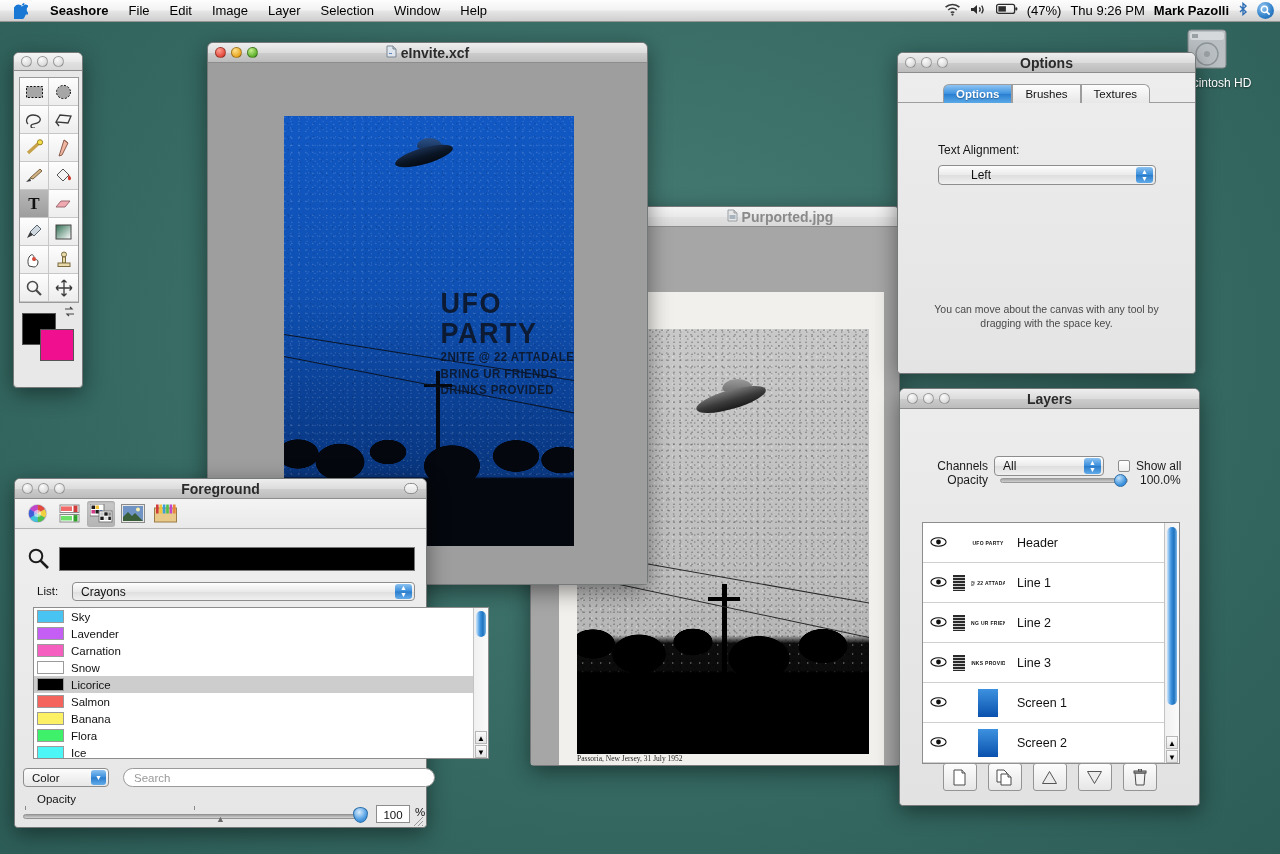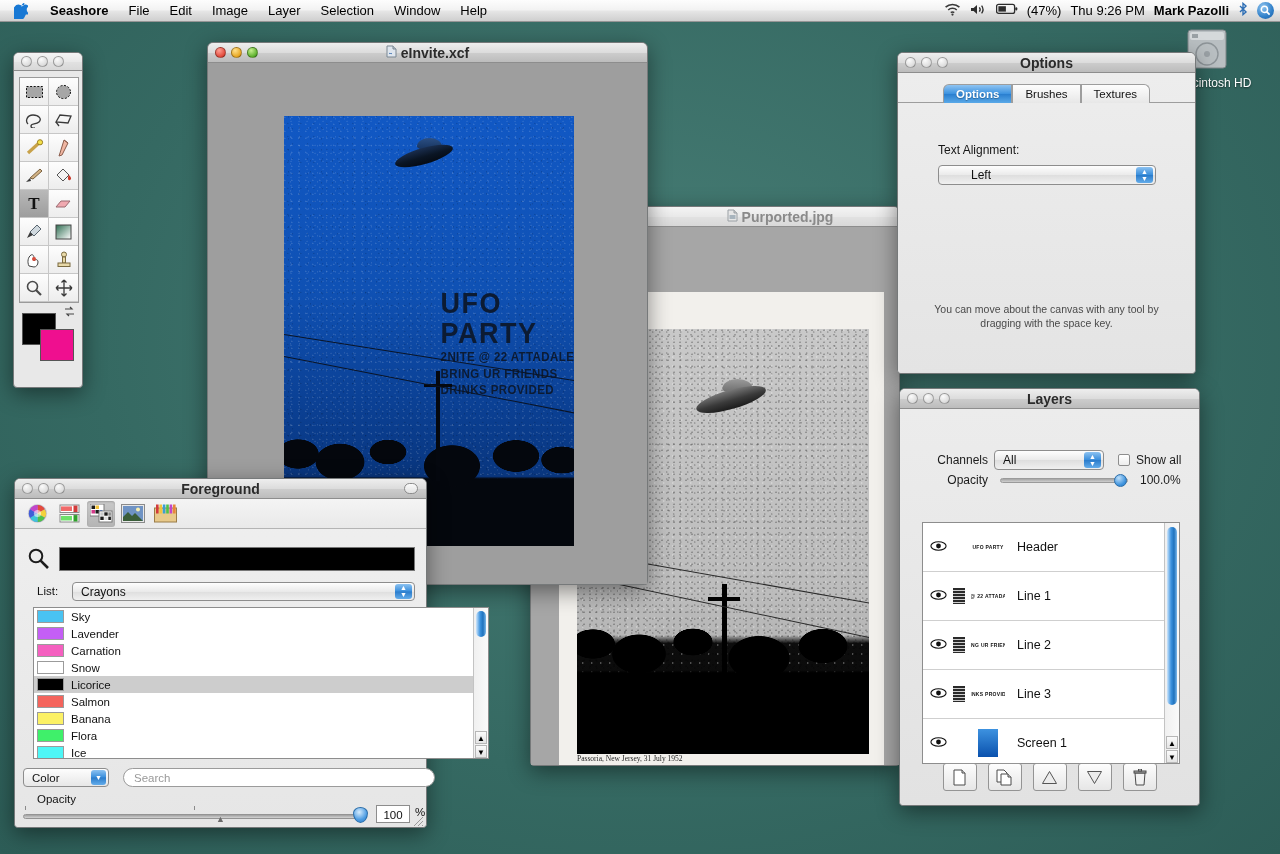--- a/index.html
+++ b/index.html
@@ -163,21 +163,21 @@
   .lbl{ font-size:12px; color:#1b1b1b; }
   .slider-track{ flex:1; height:5px; border-radius:3px;
     background:linear-gradient(to bottom,#a4a4a4,#cfcfcf); border:1px solid #9a9a9a; position:relative;}
   .slider-knob{ position:absolute; width:13px;height:13px;border-radius:50%;
     background:radial-gradient(circle at 35% 28%,#bfe0fb,#3f93dd 65%,#2d7ec5); border:1px solid #2a6da9;
     top:-5px;}
   .checkbox{ width:12px;height:12px;border:1px solid #8d8d8d;border-radius:2px;
     background:linear-gradient(to bottom,#fff,#ededed);}
   .layer-list{ position:absolute; left:22px; top:113px; width:258px; height:242px;
     background:#fff; border:1px solid #8d8d8d; overflow:hidden;}
-  .layer-row{ height:49px; display:flex; align-items:center; border-bottom:1px solid #cfcfcf;
+  .layer-row{ height:40px; display:flex; align-items:center; border-bottom:1px solid #cfcfcf;
     padding-left:6px; gap:6px;}
   .eye{ width:18px; text-align:center; font-size:12px; color:#111;}
   .lock{ width:12px; height:16px; opacity:.55;}
   .thumb{ width:34px; height:30px; display:flex; align-items:center; justify-content:center; overflow:hidden;}
   .thumb-text{ font-size:5px; font-weight:bold; color:#111; letter-spacing:.3px; white-space:nowrap;}
   .thumb-blue{ width:20px; height:28px; background:linear-gradient(to bottom,#3d92e0,#0a51ad);}
   .layer-name{ font-size:12.5px; color:#111; margin-left:6px;}
   .vscroll{ position:absolute; right:0; top:0; bottom:0; width:15px;
     background:linear-gradient(to right,#f0f0f0,#fafafa); border-left:1px solid #c3c3c3;}
   .vthumb{ position:absolute; left:2px; right:2px; top:4px; height:178px; border-radius:6px;
@@ -533,21 +533,21 @@
     <div class="lights">
       <span class="lt dim"></span>
       <span class="lt dim"></span>
       <span class="lt dim"></span>
     </div>
     <div class="wtitle">Layers</div>
   </div>
   <div class="lay-body">
 
 
-    <div class="row" style="position:absolute;left:22px;top:41px;width:270px;">
+    <div class="row" style="position:absolute;left:22px;top:47px;width:270px;">
       <span class="lbl" style="width:66px;text-align:right;">Channels</span>
       <div class="popup" style="width:110px;">
         <span>All</span>
         <span class="arrows">
             <span>▲</span>
             <span>▼</span>
           </span>
       </div>
       <span class="checkbox" style="margin-left:8px;"></span>
       <span class="lbl">Show all</span>

